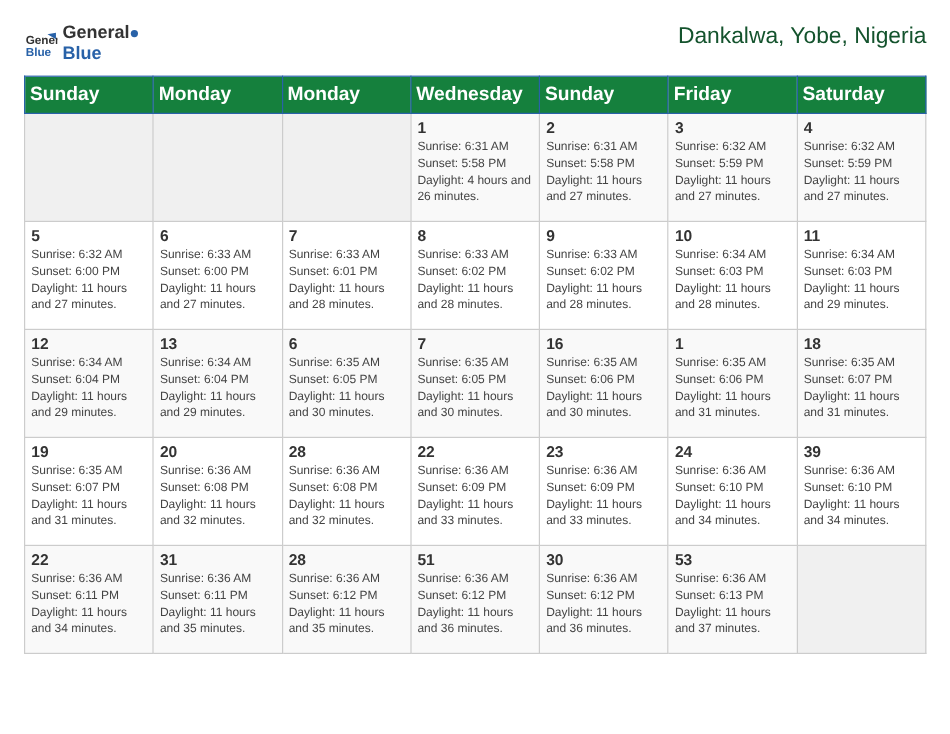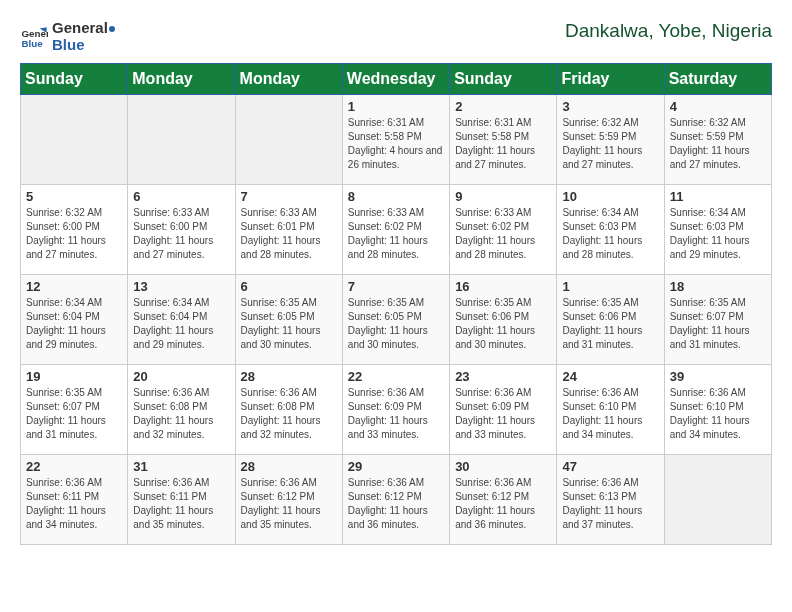--- a/index.html
+++ b/index.html
@@ -343,37 +343,37 @@
         </td>
         <td>
           <span class="day-number">28</span>
           <div class="day-info">
             <div>Sunrise: 6:36 AM</div>
             <div>Sunset: 6:12 PM</div>
             <div>Daylight: 11 hours and 35 minutes.</div>
           </div>
         </td>
         <td>
-          <span class="day-number">29</span>
+          <span class="day-number">51</span>
           <div class="day-info">
             <div>Sunrise: 6:36 AM</div>
             <div>Sunset: 6:12 PM</div>
             <div>Daylight: 11 hours and 36 minutes.</div>
           </div>
         </td>
         <td>
           <span class="day-number">30</span>
           <div class="day-info">
             <div>Sunrise: 6:36 AM</div>
             <div>Sunset: 6:12 PM</div>
             <div>Daylight: 11 hours and 36 minutes.</div>
           </div>
         </td>
         <td>
-          <span class="day-number">47</span>
+          <span class="day-number">53</span>
           <div class="day-info">
             <div>Sunrise: 6:36 AM</div>
             <div>Sunset: 6:13 PM</div>
             <div>Daylight: 11 hours and 37 minutes.</div>
           </div>
         </td>
         <td class="empty-cell"></td>
       </tr>
     </tbody>
 </table>

